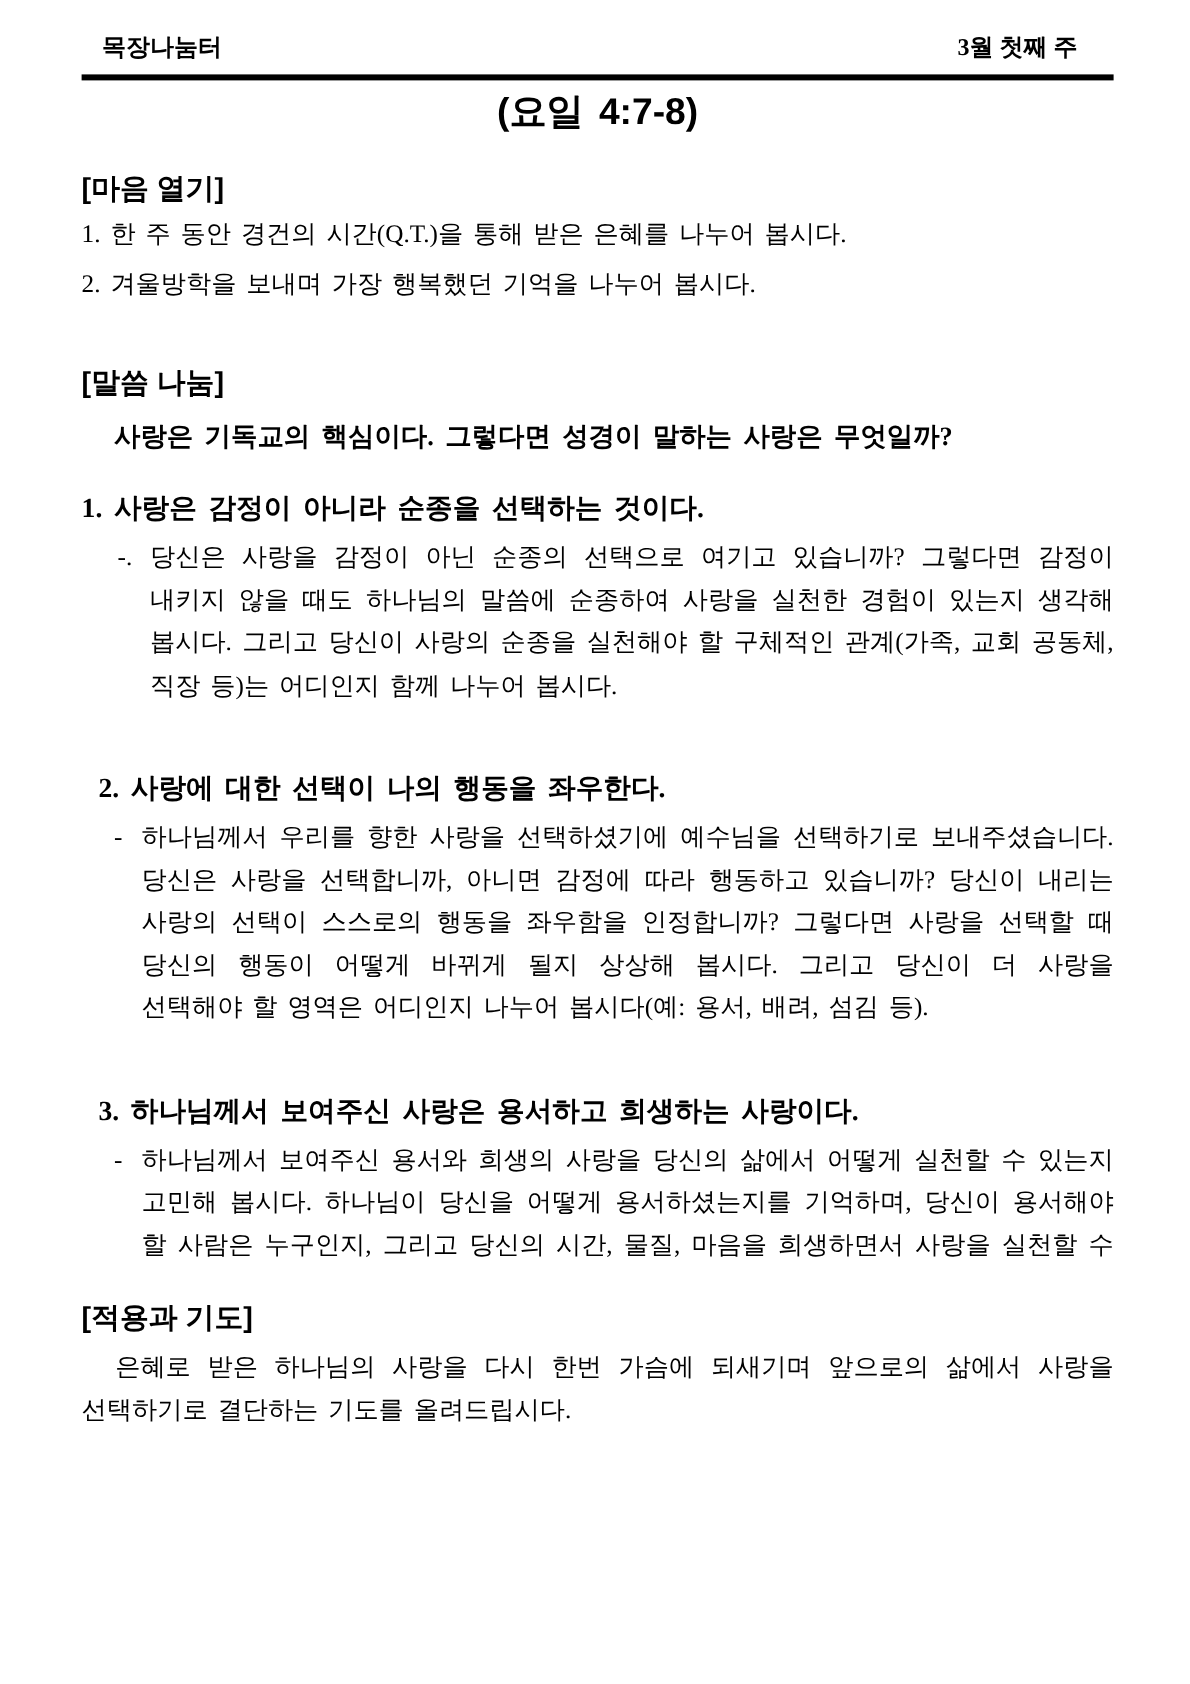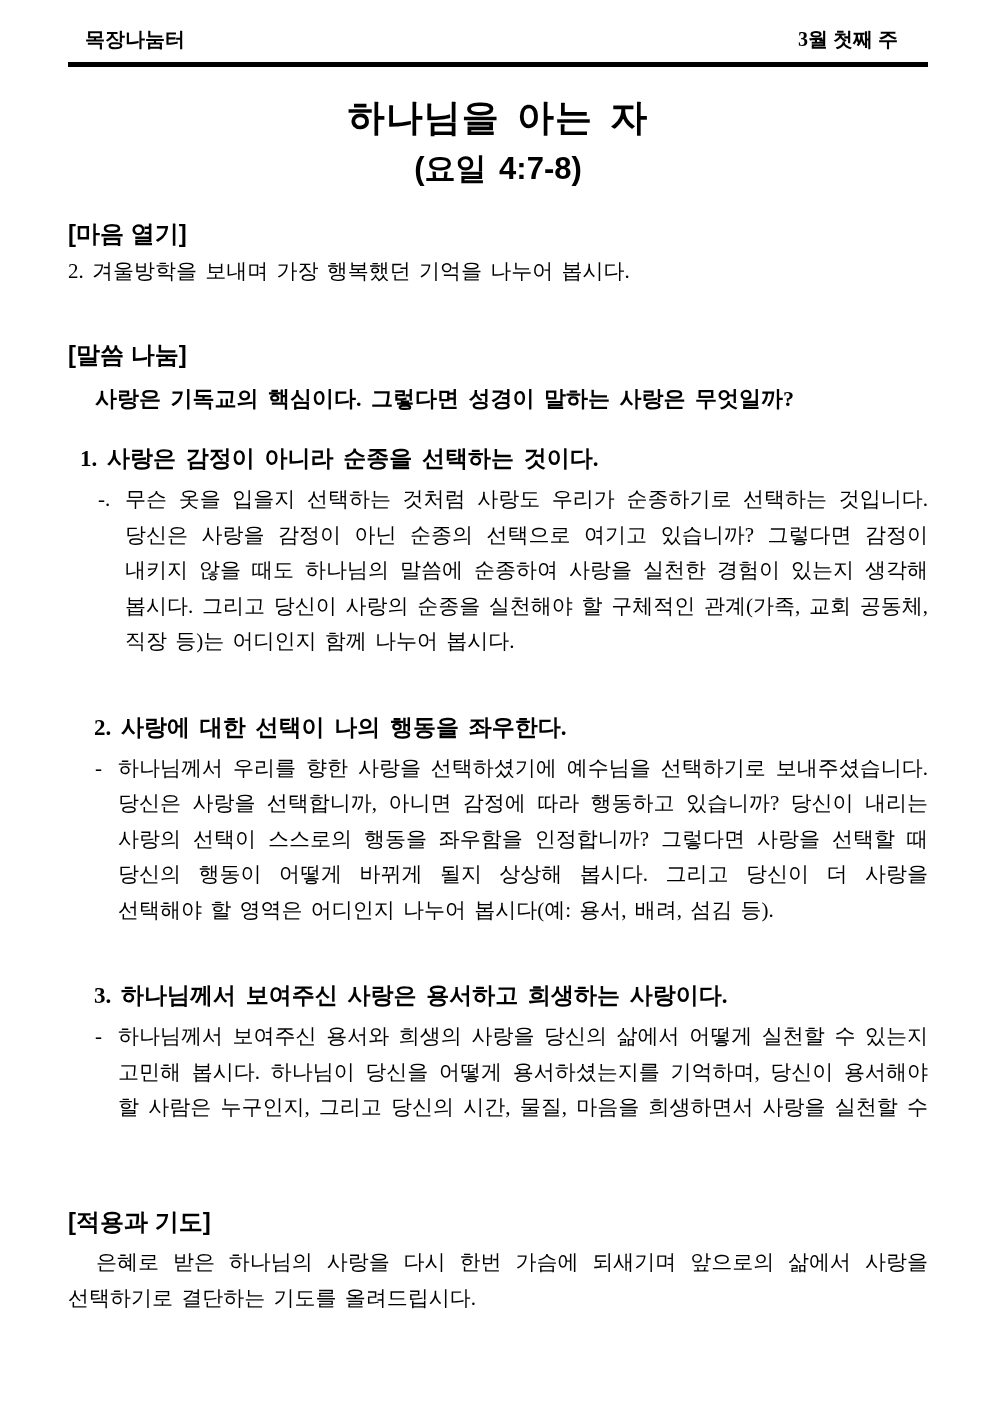--- a/index.html
+++ b/index.html
@@ -72,73 +72,71 @@
     line-height: 32px;
     word-spacing: 4px;
   }
   .point { margin-top: 28px; }
   .point + .point { margin-top: 52px; }
   .point-heading {
     font-size: 23px;
     font-weight: bold;
     line-height: 32px;
     word-spacing: 4px;
-    margin-left: 12px;
   }
   .point.inset .point-heading { padding-left: 14px; }
   .point-body {
     display: flex;
     margin-top: 7px;
     font-size: 21px;
     line-height: 35.5px;
   }
   .point-body .marker {
     flex: none;
     width: 27px;
     margin-left: 30px;
   }
   .point.inset .point-body .marker { margin-left: 27px; width: 23px; }
   .point-body .lines { flex: 1; min-width: 0; }
 
   .tline { text-align: justify; text-align-last: justify; word-spacing: 2px; }
   .tline.tline-last { text-align: left; text-align-last: left; word-spacing: 3px; }
 
-  .sec-apply { margin-top: 82px; }
+  .sec-apply { margin-top: 30px; }
   .sec-apply .lines { margin-top: 8px; font-size: 21px; line-height: 36px; }
   .sec-apply .tline:first-child { text-indent: 28px; }
 </style>
 </head>
 <body>
 
 <div class="page">
 
   <div class="hdr">
     <span class="hdr-left">목장나눔터</span>
     <span class="hdr-right">3월 첫째 주</span>
   </div>
   <div class="rule"></div>
 
-  <div class="title">하나님을 아는 자</div>
   <div class="subtitle">(요일 4:7-8)</div>
 
   <section class="sec-heart">
     <div class="bracket-heading">[마음 열기]</div>
+    <div class="body-text">1. 한 주 동안 경건의 시간(Q.T.)을 통해 받은 은혜를 나누어 봅시다.</div>
     <div class="body-text">2. 겨울방학을 보내며 가장 행복했던 기억을 나누어 봅시다.</div>
   </section>
 
   <section class="sec-word">
     <div class="bracket-heading">[말씀 나눔]</div>
     <div class="intro-line">사랑은 기독교의 핵심이다. 그렇다면 성경이 말하는 사랑은 무엇일까?</div>
 
     <div class="point">
       <div class="point-heading">1. 사랑은 감정이 아니라 순종을 선택하는 것이다.</div>
       <div class="point-body">
         <span class="marker">-.</span>
         <div class="lines">
-            <div class="tline">무슨 옷을 입을지 선택하는 것처럼 사랑도 우리가 순종하기로 선택하는 것입니다.</div>
             <div class="tline">당신은 사랑을 감정이 아닌 순종의 선택으로 여기고 있습니까? 그렇다면 감정이</div>
             <div class="tline">내키지 않을 때도 하나님의 말씀에 순종하여 사랑을 실천한 경험이 있는지 생각해</div>
             <div class="tline">봅시다. 그리고 당신이 사랑의 순종을 실천해야 할 구체적인 관계(가족, 교회 공동체,</div>
             <div class="tline tline-last">직장 등)는 어디인지 함께 나누어 봅시다.</div>
           </div>
       </div>
     </div>
 
     <div class="point inset">
       <div class="point-heading">2. 사랑에 대한 선택이 나의 행동을 좌우한다.</div>

